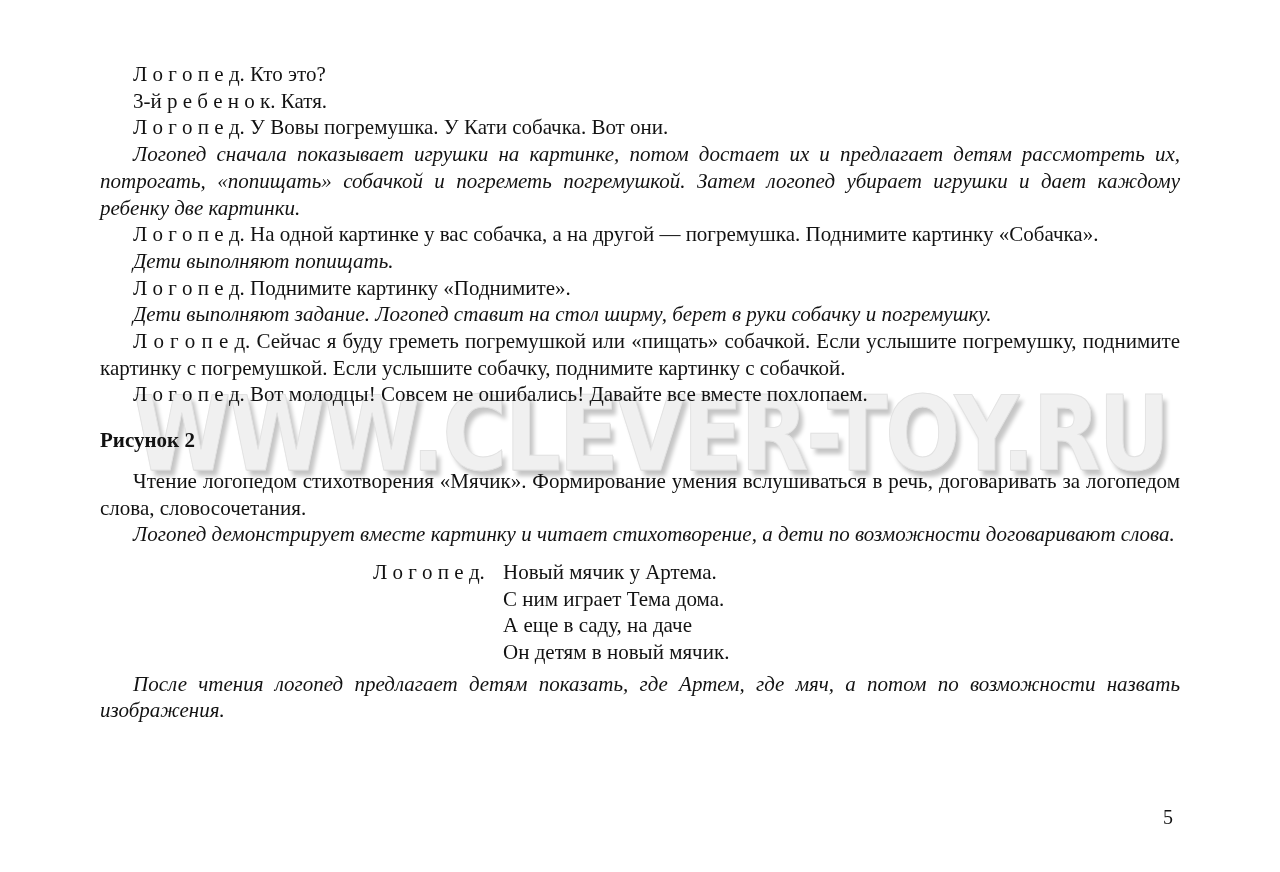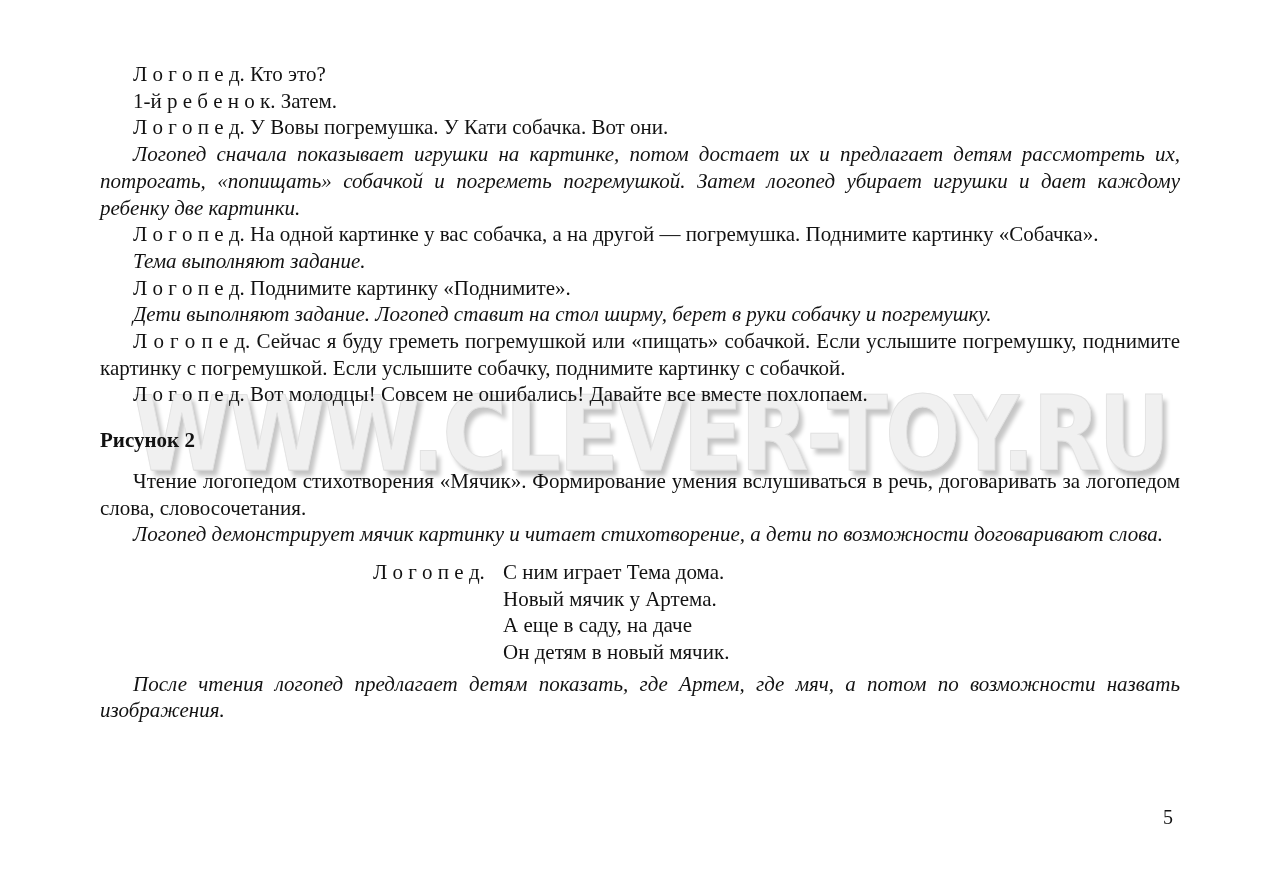--- a/index.html
+++ b/index.html
@@ -73,50 +73,50 @@
 <body>
 
 <div class="page">
 
   <div class="watermark">WWW.CLEVER-TOY.RU</div>
 
   <div class="content">
 
     <p class="dialog"><span>Л о г о п е д.</span> <span>Кто это?</span></p>
 
-    <p class="dialog"><span>1-й р е б е н о к.</span> <span>Затем.</span></p>
+    <p class="dialog"><span>3-й р е б е н о к.</span> <span>Катя.</span></p>
 
     <p class="dialog"><span>Л о г о п е д.</span> <span>У Вовы погремушка. У Кати собачка. Вот они.</span></p>
 
     <p class="stage">Логопед сначала показывает игрушки на картинке, потом достает их и предлагает детям рассмотреть их, потрогать, «попищать» собачкой и погреметь погремушкой. Затем логопед убирает игрушки и дает каждому ребенку две картинки.</p>
 
     <p class="dialog"><span>Л о г о п е д.</span> <span>На одной картинке у вас собачка, а на другой — погремушка. Поднимите картинку «Собачка».</span></p>
 
-    <p class="stage">Тема выполняют задание.</p>
+    <p class="stage">Дети выполняют попищать.</p>
 
     <p class="dialog"><span>Л о г о п е д.</span> <span>Поднимите картинку «Поднимите».</span></p>
 
     <p class="stage">Дети выполняют задание. Логопед ставит на стол ширму, берет в руки собачку и погремушку.</p>
 
     <p class="dialog"><span>Л о г о п е д.</span> <span>Сейчас я буду греметь погремушкой или «пищать» собачкой. Если услышите погремушку, подни­мите картинку с погремушкой. Если услышите собачку, поднимите картинку с собачкой.</span></p>
 
 
     <p class="dialog"><span>Л о г о п е д.</span> <span>Вот молодцы! Совсем не ошибались! Давайте все вместе похлопаем.</span></p>
 
     <p class="heading">Рисунок 2</p>
 
     <p class="lead"><b>Чтение логопедом стихотворения «Мячик»</b><span>. Формирование умения вслушиваться в речь, договаривать за ло­гопедом слова, словосочетания.</span></p>
 
-    <p class="stage">Логопед демонстрирует мячик картинку и читает стихотворение, а дети по возможности договаривают слова.</p>
+    <p class="stage">Логопед демонстрирует вместе картинку и читает стихотворение, а дети по возможности договаривают слова.</p>
 
     <div class="poem">
       <span class="poem-speaker">Л о г о п е д.</span>
       <div class="poem-lines">
+        <div>Новый мячик у Артема.</div>
         <div>С ним играет Тема дома.</div>
-        <div>Новый мячик у Артема.</div>
         <div>А еще в саду, на даче</div>
         <div>Он детям в новый мячик.</div>
       </div>
     </div>
 
     <p class="stage">После чтения логопед предлагает детям показать, где Артем, где мяч, а потом по возможности назвать изображения.</p>
 
   </div>
 
   <div class="page-number">5</div>

